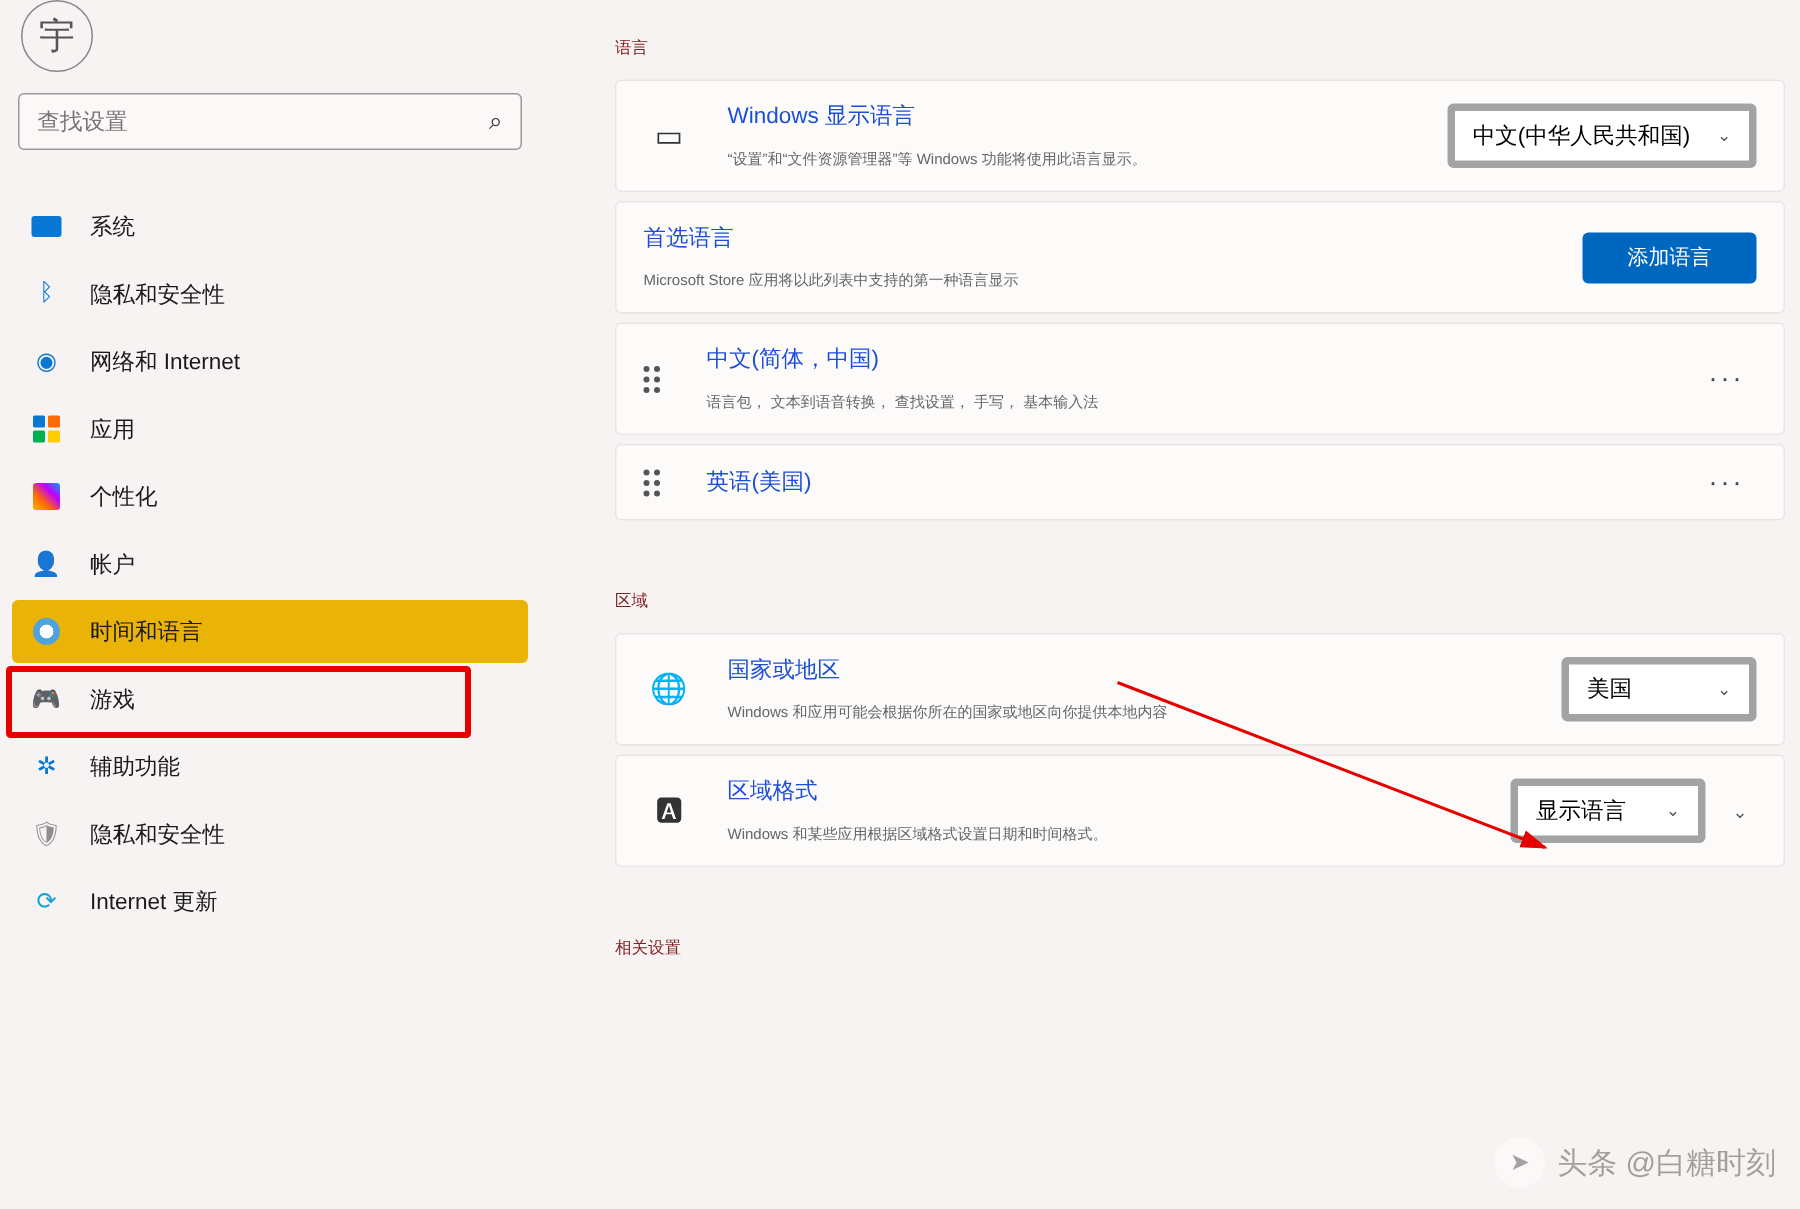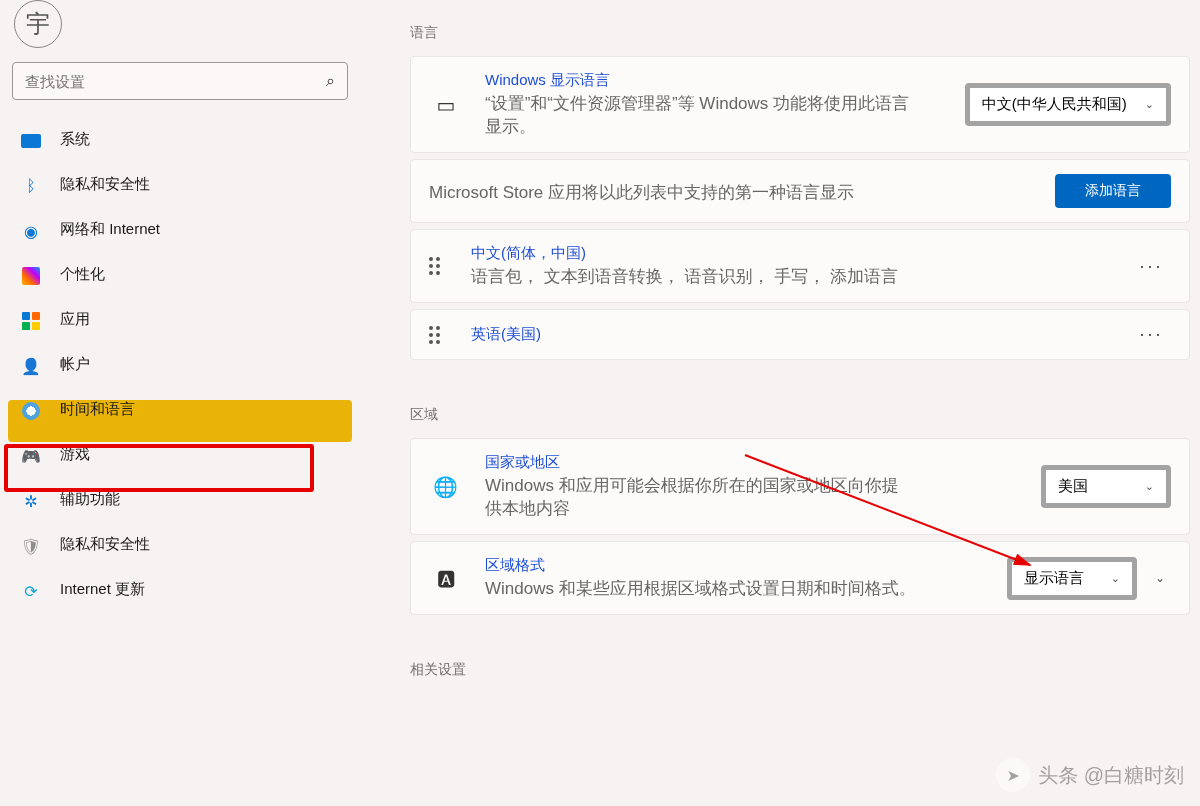--- a/index.html
+++ b/index.html
@@ -2,31 +2,31 @@
 <html><head>
 <meta charset="utf-8">
 <style>
 * { margin:0; padding:0; box-sizing:border-box; font-family:"Segoe UI","Microsoft YaHei",sans-serif; }
 body { background:#f7f3f2; width:1200px; height:806px; overflow:hidden; position:relative; }
 .sidebar { position:absolute; left:0; top:0; width:360px; height:100%; padding:0 8px; }
 .avatar { width:48px; height:48px; border-radius:50%; border:1px solid #888; display:flex; align-items:center; justify-content:center; font-size:24px; color:#555; margin:0 0 14px 6px; }
 .search { margin:0 4px 30px 4px; height:38px; border:1px solid #999; border-radius:4px; background:#fbf8f7; display:flex; align-items:center; padding:16px 12px; }
 .search input { flex:1; border:none; background:transparent; outline:none; font-size:15px; }
 .search .sicon { font-size:16px; color:#333; }
-.nav-item { display:flex; height:42px; padding:0 12px; border-radius:4px; margin:3px 0; cursor:pointer; font-size:15px; color:#1a1a1a; }
+.nav-item { display:flex; align-items:center; height:42px; padding:0 12px; border-radius:4px; margin:3px 0; cursor:pointer; font-size:15px; color:#1a1a1a; }
 .nav-item.selected { background:#eab308; }
 .nav-item .icon { width:22px; height:22px; margin-right:18px; display:flex; align-items:center; justify-content:center; font-size:16px; }
 .highlight { position:absolute; border:4px solid #e60000; border-radius:3px; left:4px; top:444px; width:310px; height:48px; pointer-events:none; }
 .main { position:absolute; left:410px; top:0; right:10px; height:100%; }
-.section-title { font-size:14px; color:#737373; margin:24px 0 14px 0; }
+.section-title { font-size:11px; color:#7f1d1d; margin:24px 0 14px 0; }
 .card { background:#fcfbfa; border:1px solid #e8e6e5; border-radius:4px; margin-bottom:6px; display:flex; align-items:center; padding:14px 18px; }
 .card .cicon { width:34px; display:flex; align-items:center; justify-content:center; font-size:20px; color:#333; margin-right:22px; }
 .card .ctext { flex:1; }
 .card .ctitle { font-size:15px; color:#1d4ed8; }
-.card .cdesc { font-size:17px; color:#666; margin-top:2px; max-width:430px; }
+.card .cdesc { font-size:10px; color:#666; margin-top:12px; max-width:430px; }
 .select { border:5px solid #a3a3a3; border-radius:4px; background:#fff; padding:7px 12px; display:flex; align-items:center; gap:18px; font-size:15px; cursor:pointer; min-width:130px; justify-content:space-between; }
 .select .chev { font-size:11px; color:#555; }
 .btn-primary { background:#0067c0; color:#fff; border:none; border-radius:4px; padding:8px 30px; font-size:14px; cursor:pointer; }
 .drag-dots { width:20px; display:grid; grid-template-columns:repeat(2,4px); grid-template-rows:repeat(3,4px); gap:3px; margin-right:22px; }
 .drag-dots span { width:4px; height:4px; background:#555; border-radius:50%; }
 .more { font-size:18px; color:#444; padding:0 8px; cursor:pointer; letter-spacing:2px; }
 .expand-chev { font-size:12px; color:#555; padding:0 6px 0 18px; cursor:pointer; }
 .arrow { position:absolute; pointer-events:none; }
 .watermark { position:absolute; right:16px; bottom:14px; color:rgba(0,0,0,0.35); font-size:20px; display:flex; align-items:center; gap:8px; }
 .watermark .wicon { width:34px; height:34px; border-radius:50%; background:rgba(255,255,255,0.45); display:flex; align-items:center; justify-content:center; font-size:16px; }
@@ -63,34 +63,34 @@
   <div class="nav-item">
       <span class="icon i-bt">ᛒ</span>
       <span>隐私和安全性</span>
     </div>
   <div class="nav-item">
       <span class="icon i-net">◉</span>
       <span>网络和 Internet</span>
     </div>
   <div class="nav-item">
       <span class="icon">
+        <span class="i-apps">
+          <span></span>
+          <span></span>
+          <span></span>
+          <span></span>
+        </span>
+      </span>
+      <span>应用</span>
+    </div>
+  <div class="nav-item">
+      <span class="icon">
         <span class="i-pers"></span>
       </span>
       <span>个性化</span>
-    </div>
-  <div class="nav-item">
-      <span class="icon">
-        <span class="i-apps">
-          <span></span>
-          <span></span>
-          <span></span>
-          <span></span>
-        </span>
-      </span>
-      <span>应用</span>
     </div>
   <div class="nav-item">
       <span class="icon i-acc">👤</span>
       <span>帐户</span>
     </div>
   <div class="nav-item selected">
       <span class="icon">
         <span class="i-time"></span>
       </span>
       <span>时间和语言</span>
@@ -125,37 +125,38 @@
       <div class="cdesc">“设置”和“文件资源管理器”等 Windows 功能将使用此语言显示。</div>
     </div>
     <div class="select">
       <span>中文(中华人民共和国)</span>
       <span class="chev">⌄</span>
     </div>
   </div>
 
   <div class="card">
     <div class="ctext">
+      <div class="ctitle">首选语言</div>
       <div class="cdesc" style="max-width:none">Microsoft Store 应用将以此列表中支持的第一种语言显示</div>
     </div>
     <button class="btn-primary">添加语言</button>
   </div>
 
   <div class="card">
     <div class="drag-dots">
         <span></span>
         <span></span>
         <span></span>
         <span></span>
         <span></span>
         <span></span>
       </div>
     <div class="ctext">
       <div class="ctitle">中文(简体，中国)</div>
-      <div class="cdesc" style="max-width:none">语言包，  文本到语音转换，  语音识别，  手写，  添加语言</div>
+      <div class="cdesc" style="max-width:none">语言包，  文本到语音转换，  查找设置，  手写，  基本输入法</div>
     </div>
     <span class="more">···</span>
   </div>
 
   <div class="card">
     <div class="drag-dots">
         <span></span>
         <span></span>
         <span></span>
         <span></span>

